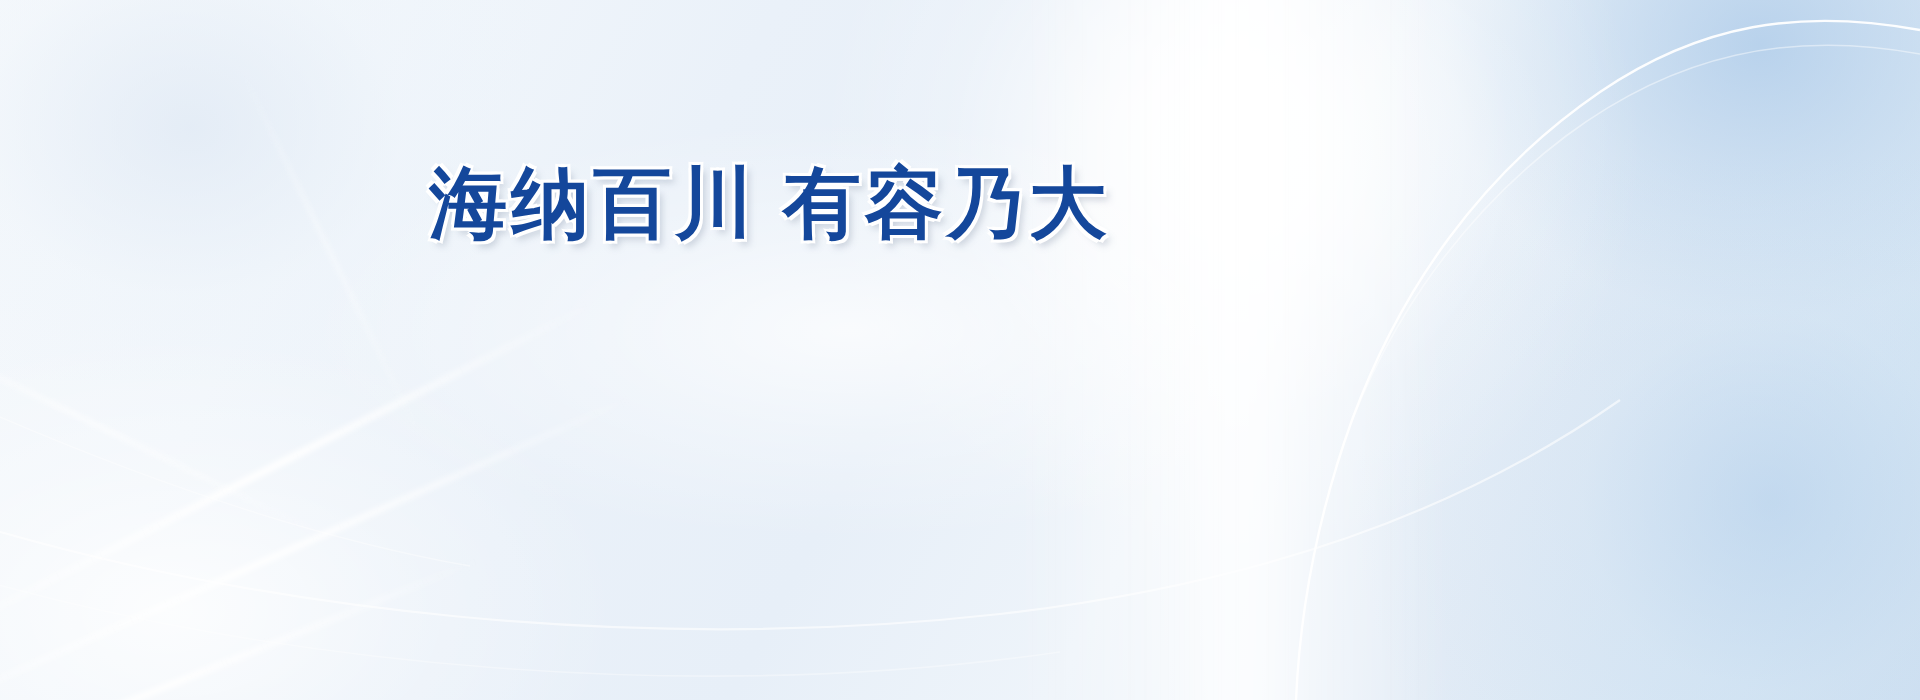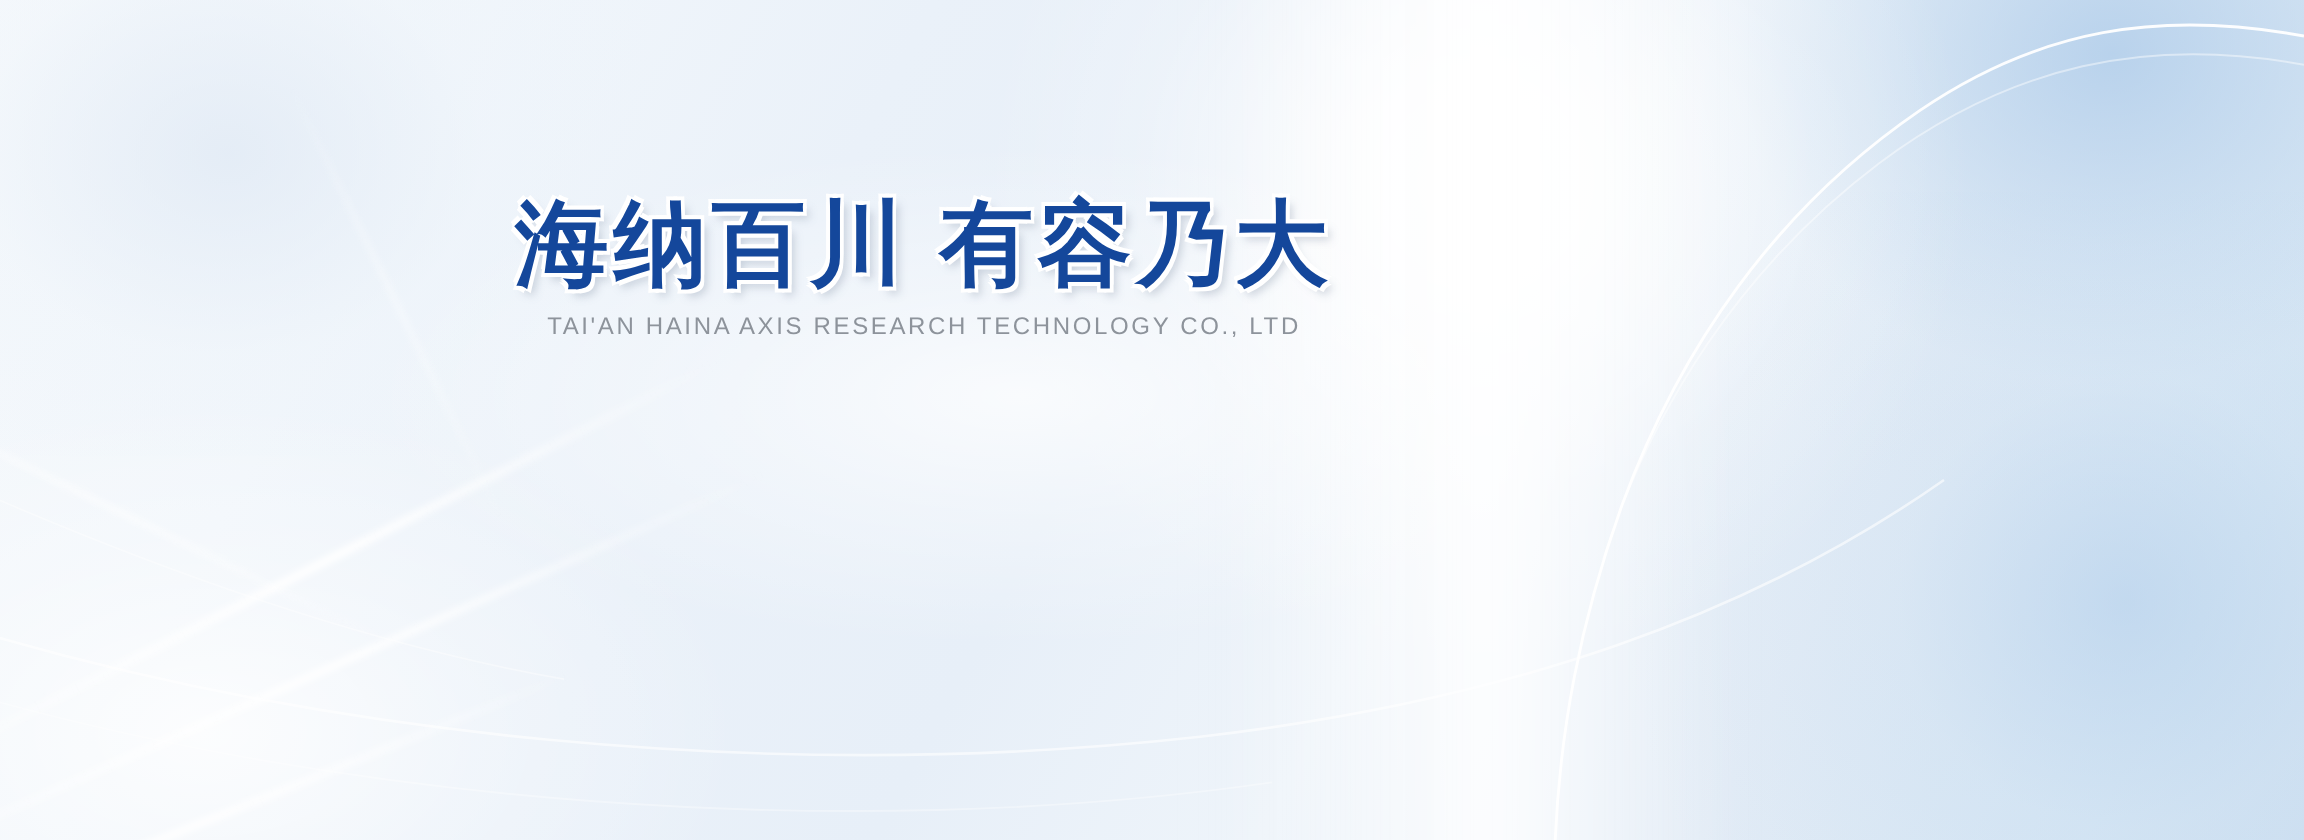--- a/index.html
+++ b/index.html
@@ -199,16 +199,15 @@
   </svg>
 
   <div class="streak streak-a"></div>
   <div class="streak streak-b"></div>
   <div class="streak streak-c"></div>
   <div class="streak streak-d"></div>
   <div class="streak streak-e"></div>
 
   <div id="content">
     <div id="headline">海纳百川 有容乃大</div>
-    <div id="sub-en">TAI'AN HAINA AXIS RESEARCH TECHNOLOGY CO., LTD</div>
   </div>
 
 </div>
 
 </body></html>

